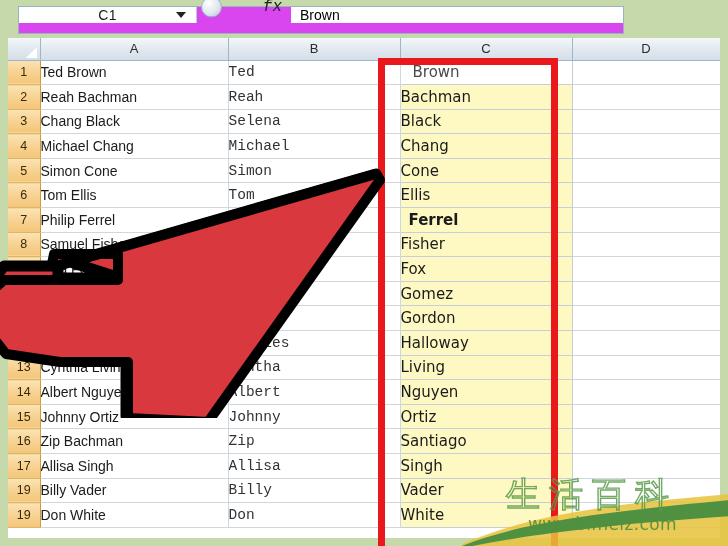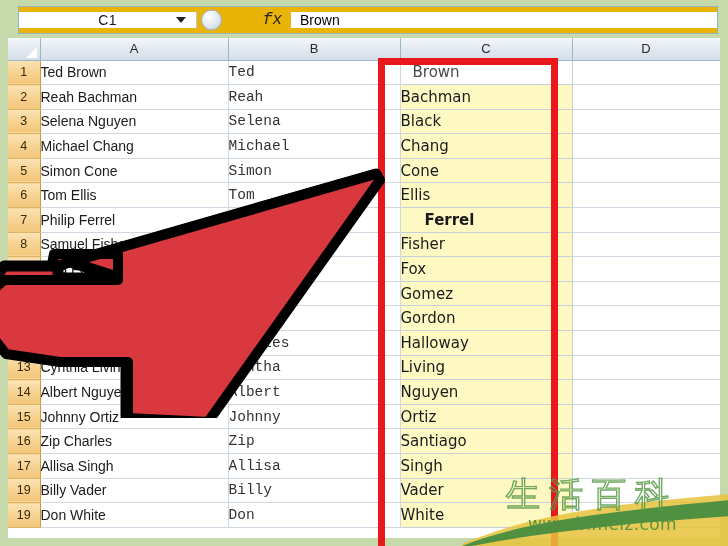--- a/index.html
+++ b/index.html
@@ -12,25 +12,25 @@
   #screen {
     position: relative;
     width: 728px; height: 546px;
     background: #c5d9ab;
     overflow: hidden;
   }
   
   #formula-strip {
     position: absolute;
     left: 18px; top: 6px;
-    width: 700px; height: 28px;
-    background: #eab308;
+    width: 606px; height: 28px;
+    background: #d946ef;
     border: 1px solid #9ab2c6;
     display: flex;
-    align-items: center;
+    align-items: flex-start;
   }
   #name-box {
     width: 178px;
     border-right: 1px solid #b8c8d6;
     display: flex; align-items: center; justify-content: center;
     position: relative;
     background: #ffffff;
   }
   #name-box .nb-text {
     font-size: 14px; color: #1a1a1a; letter-spacing: .3px;
@@ -145,21 +145,21 @@
     background: #fef9c3;
     border-right: 1px solid #c3cbd6;
     border-bottom: 1px solid #c6cedb;
   }
   td.cell-c.active {
     background: #ffffff;
     padding-left: 12px;
     color: #4a4a4a;
   }
   td.cell-c.odd-indent {
-    padding-left: 24px;
+    padding-left: 8px;
     font-weight: bold;
   }
   td.cell-d { border-right: none; }
 
   
   #red-rect {
     position: absolute;
     left: 378px; top: 58px;
     width: 180px; height: 496px;
     border: 7px solid #e8181c;
@@ -248,21 +248,21 @@
           </tr>
           <tr>
             <td class="rowhdr">2</td>
             <td class="cell cell-a">Reah Bachman</td>
             <td class="cell cell-b">Reah</td>
             <td class="cell cell-c">Bachman</td>
             <td class="cell cell-d"></td>
           </tr>
           <tr>
             <td class="rowhdr">3</td>
-            <td class="cell cell-a">Selena Nguyen</td>
+            <td class="cell cell-a">Chang Black</td>
             <td class="cell cell-b">Selena</td>
             <td class="cell cell-c">Black</td>
             <td class="cell cell-d"></td>
           </tr>
           <tr>
             <td class="rowhdr">4</td>
             <td class="cell cell-a">Michael Chang</td>
             <td class="cell cell-b">Michael</td>
             <td class="cell cell-c">Chang</td>
             <td class="cell cell-d"></td>
@@ -339,21 +339,21 @@
           </tr>
           <tr>
             <td class="rowhdr">15</td>
             <td class="cell cell-a">Johnny Ortiz</td>
             <td class="cell cell-b">Johnny</td>
             <td class="cell cell-c">Ortiz</td>
             <td class="cell cell-d"></td>
           </tr>
           <tr>
             <td class="rowhdr">16</td>
-            <td class="cell cell-a">Zip Charles</td>
+            <td class="cell cell-a">Zip Bachman</td>
             <td class="cell cell-b">Zip</td>
             <td class="cell cell-c">Santiago</td>
             <td class="cell cell-d"></td>
           </tr>
           <tr>
             <td class="rowhdr">17</td>
             <td class="cell cell-a">Allisa Singh</td>
             <td class="cell cell-b">Allisa</td>
             <td class="cell cell-c">Singh</td>
             <td class="cell cell-d"></td>

